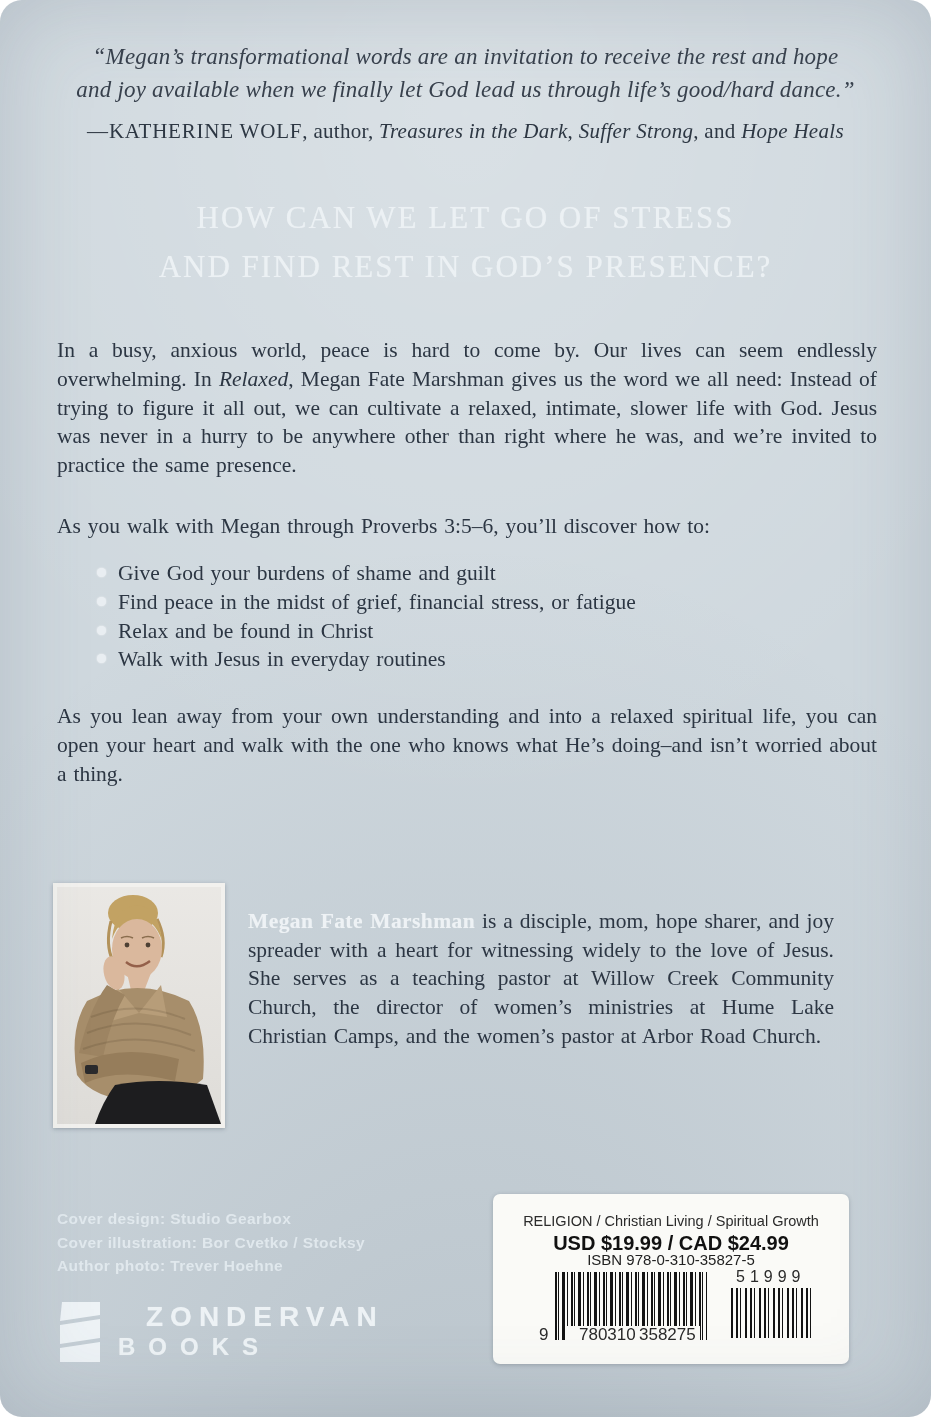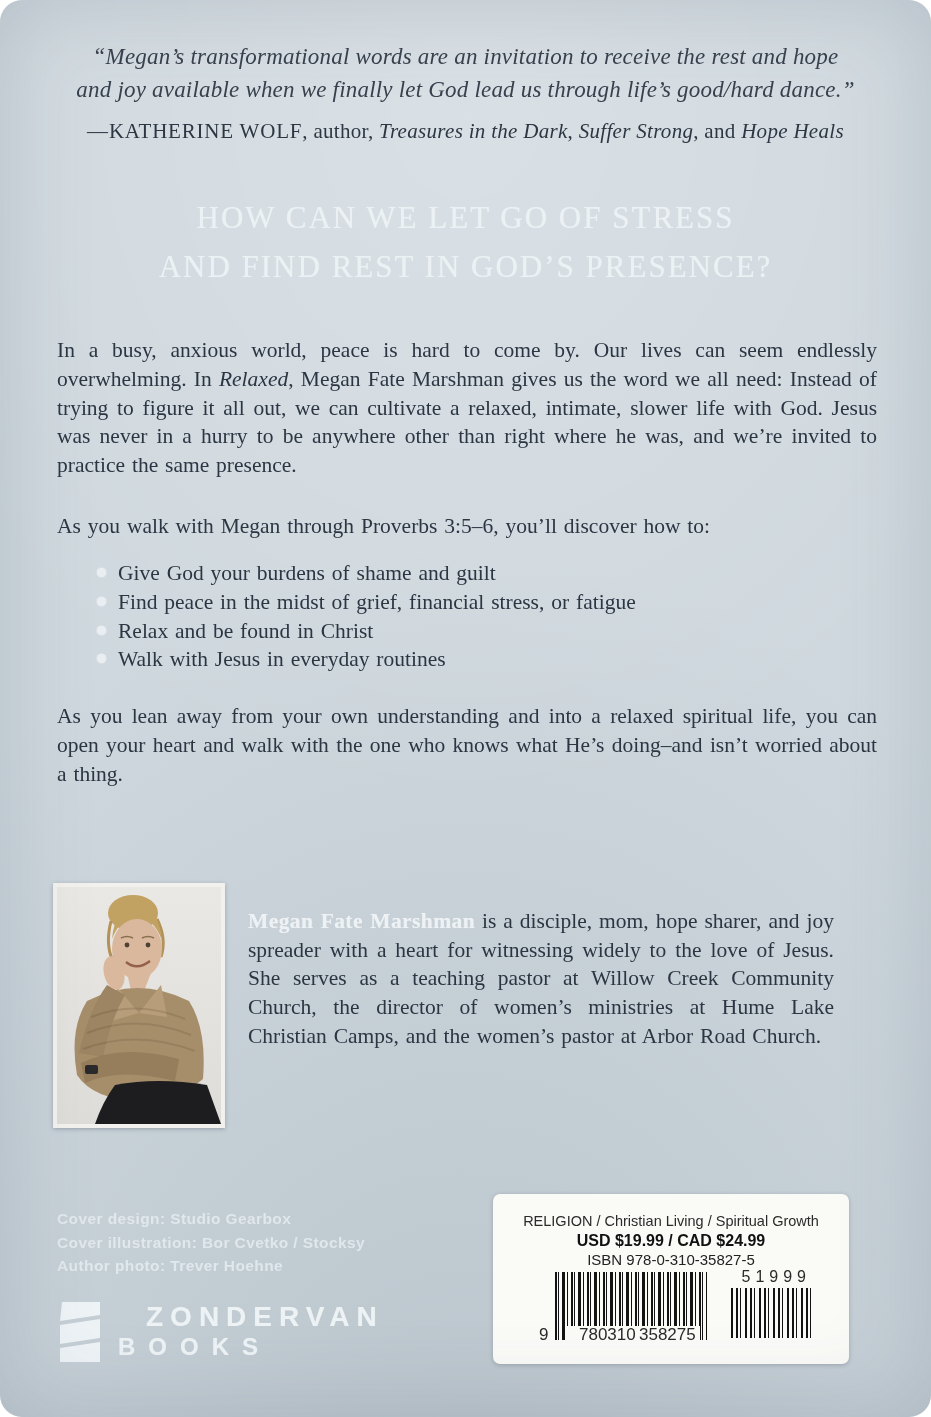--- a/index.html
+++ b/index.html
@@ -81,36 +81,36 @@
   .pub-text .l1{ font-size:28px; letter-spacing:7px; line-height:30px;margin-left:28px; }
   .pub-text .l2{ font-size:24px; letter-spacing:13px; line-height:30px; }
   
   .bcbox{
     position:absolute; left:493px; top:1194px; width:356px; height:170px;
     background:#fafaf7; border-radius:7px;
     box-shadow:0 1px 4px rgba(60,72,86,0.3);
     font-family:"Liberation Sans", sans-serif; color:#2b2b2b;
   }
   .bc-cat{ position:absolute; top:19px; width:100%; text-align:center; font-size:14.5px; }
-  .bc-price{ position:absolute; top:38px; width:100%; text-align:center; font-size:16px; font-weight:bold; color:#111; }
+  .bc-price{ position:absolute; top:38px; width:100%; text-align:center; font-size:20px; font-weight:bold; color:#111; }
   .bc-isbn{ position:absolute; top:57px; width:100%; text-align:center; font-size:15px; color:#222; }
   .ean{ position:absolute; left:62px; top:78px; width:152px; height:68px; }
   .ean-bars{
     position:absolute; inset:0;
     background:repeating-linear-gradient(90deg,
       #131313 0 2px, #fafaf7 2px 3px, #131313 3px 4px, #fafaf7 4px 7px,
       #131313 7px 10px, #fafaf7 10px 12px, #131313 12px 13px, #fafaf7 13px 16px);
   }
   .ean-digits{ position:absolute; bottom:-4px; left:0; width:100%; height:18px;
     font-size:17px; line-height:18px; }
   .ean-digits .lead{ position:absolute; left:-16px; }
   .ean-digits .g1{ position:absolute; left:10px;  background:#fafaf7; padding:0 14px; }
   .ean-digits .g2{ position:absolute; left:80px; background:#fafaf7; padding:0 4px; }
   .addon{ position:absolute; left:238px; top:74px; width:80px; }
-  .addon-num{ text-align:right; font-size:16px; letter-spacing:5px; padding-left:5px; }
+  .addon-num{ text-align:left; font-size:16px; letter-spacing:5px; padding-left:5px; }
   .addon-bars{
     height:50px; margin-top:2px;
     background:repeating-linear-gradient(90deg,
       #131313 0 2px, #fafaf7 2px 5px, #131313 5px 7px, #fafaf7 7px 9px,
       #131313 9px 10px, #fafaf7 10px 14px);
   }
 </style>
 </head>
 <body>
 

